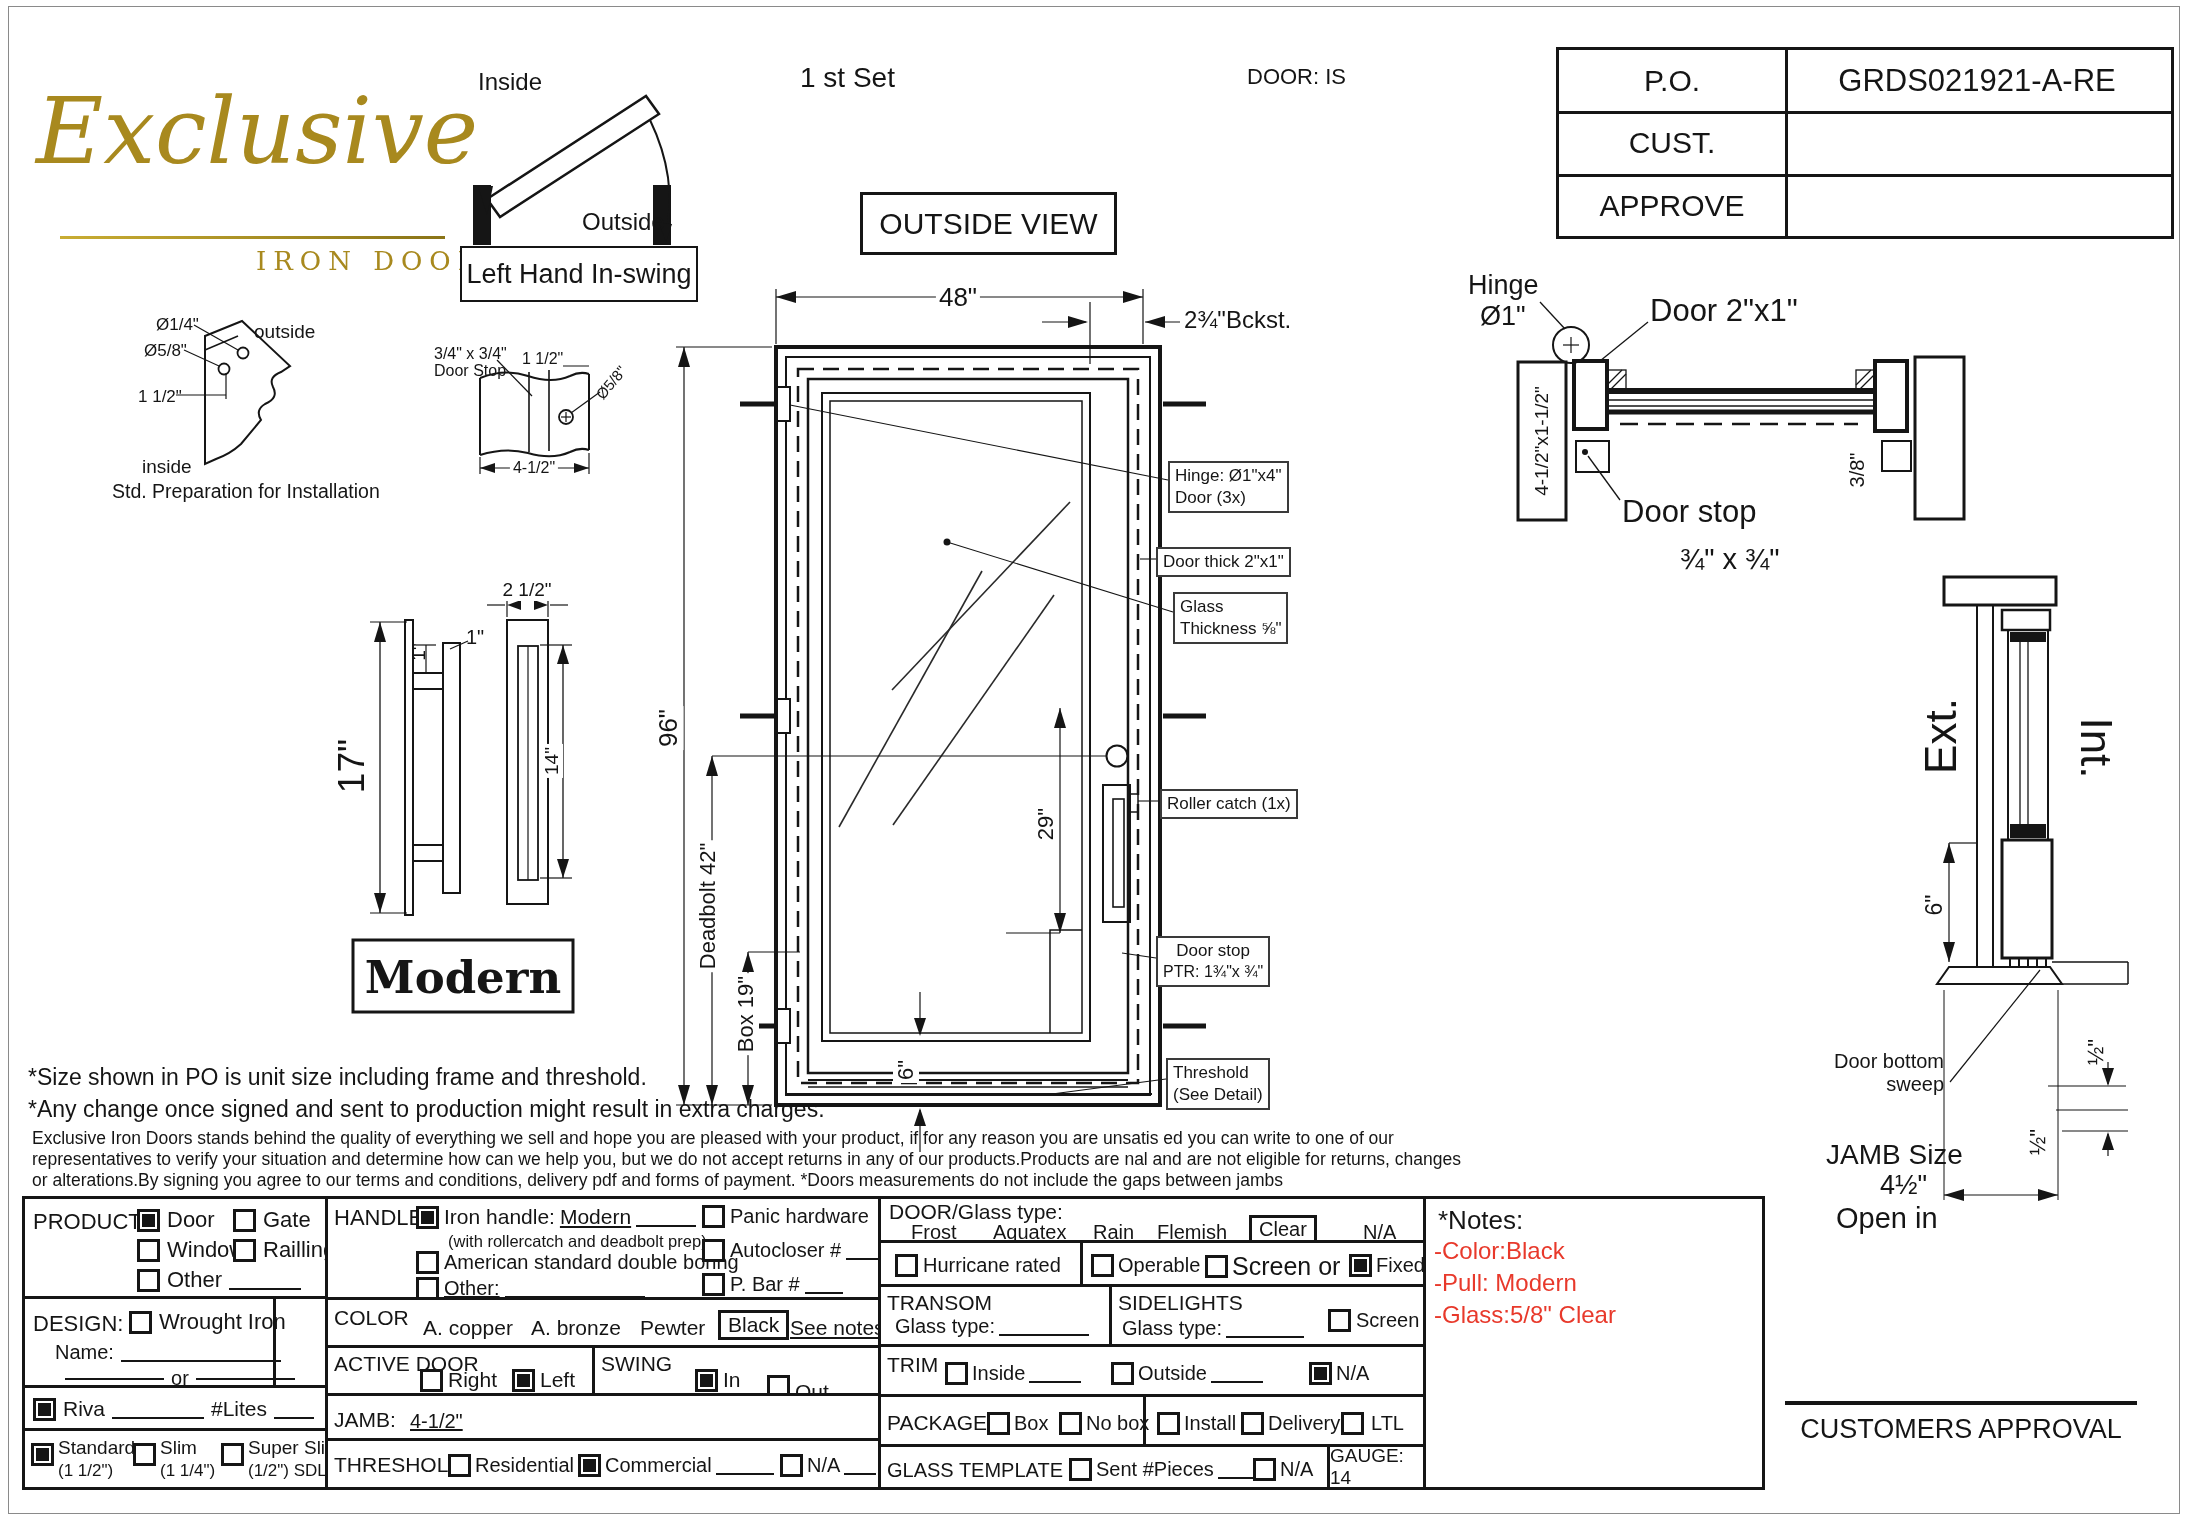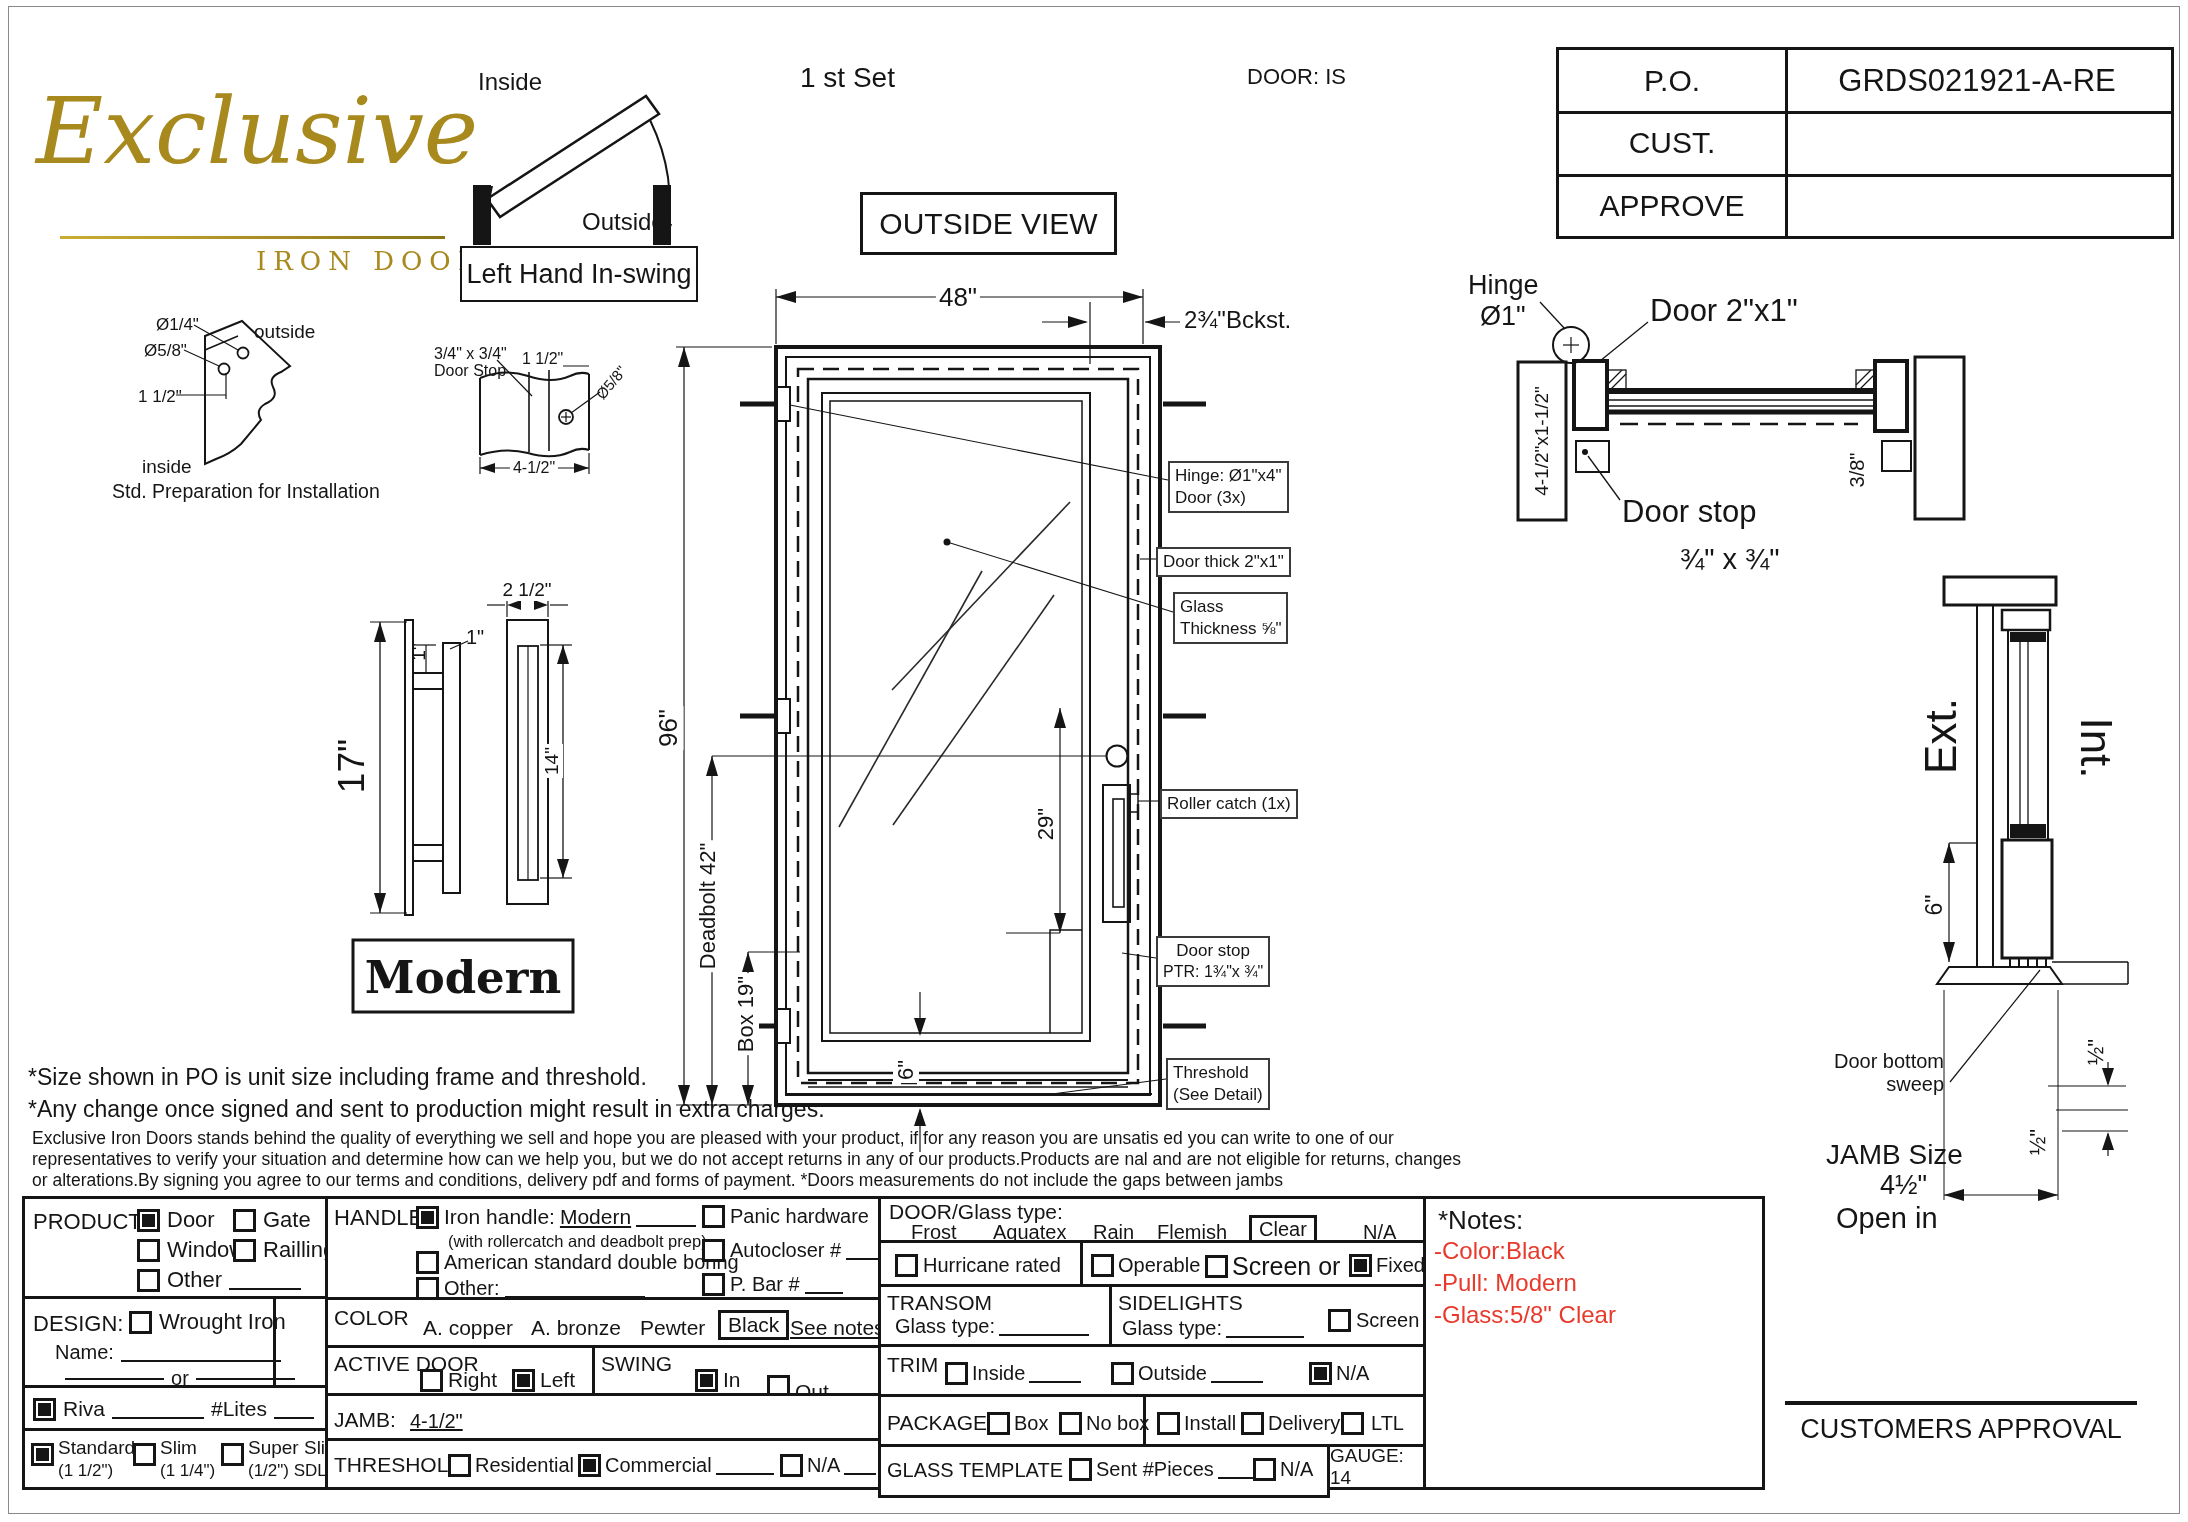--- a/index.html
+++ b/index.html
@@ -412,21 +412,21 @@
     <span class="u" style="font-size:21px;">Modern</span>
     <span class="blank" style="width:60px;"></span>
   </div>
   <div class="lbl" style="left:120px;top:33px;font-size:16.5px;">(with rollercatch and deadbolt prep)</div>
   <div class="row" style="left:88px;top:52px;gap:5px;">
     <span class="cb"></span>
     <span style="font-size:20px;">American standard double boring</span>
   </div>
   <div class="row" style="left:88px;top:78px;gap:5px;">
     <span class="cb"></span>
-    <span style="font-size:20px;">Other:</span>
+    <span style="font-size:20px;text-decoration:underline;">Other:</span>
     <span class="blank" style="width:140px;"></span>
   </div>
   <div class="row" style="left:374px;top:6px;gap:5px;">
     <span class="cb"></span>
     <span style="font-size:20px;">Panic hardware</span>
   </div>
   <div class="row" style="left:374px;top:40px;gap:5px;">
     <span class="cb"></span>
     <span style="font-size:20px;">Autocloser #</span>
     <span class="blank" style="width:38px;"></span>
@@ -582,21 +582,21 @@
   <div class="row" style="left:360px;top:15px;gap:4px;">
       <span class="cb"></span>
       <span style="font-size:20px;">Delivery</span>
     </div>
   <div class="row" style="left:460px;top:15px;">
       <span class="cb"></span>
       <span style="font-size:20px;">LTL</span>
     </div>
 </div>
 
-<div class="cell" style="left:878px;top:1444px;width:452px;height:54px;">
+<div class="cell" style="left:878px;top:1444px;width:452px;height:46px;">
   <div class="lbl" style="left:6px;top:12px;font-size:20px;">GLASS TEMPLATE</div>
   <div class="row" style="left:188px;top:11px;gap:4px;">
       <span class="cb"></span>
       <span style="font-size:20px;">Sent #Pieces</span>
       <span class="blank" style="width:50px;"></span>
     </div>
   <div class="row" style="left:372px;top:11px;gap:4px;">
       <span class="cb"></span>
       <span style="font-size:20px;">N/A</span>
     </div>

